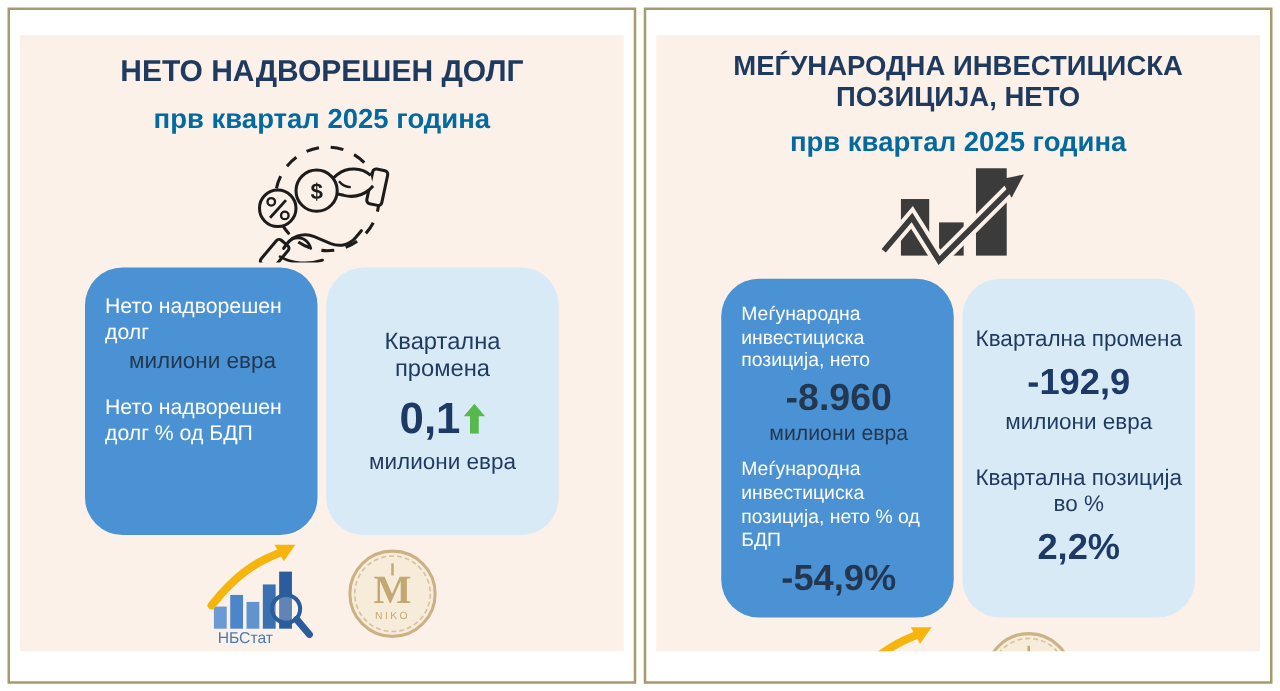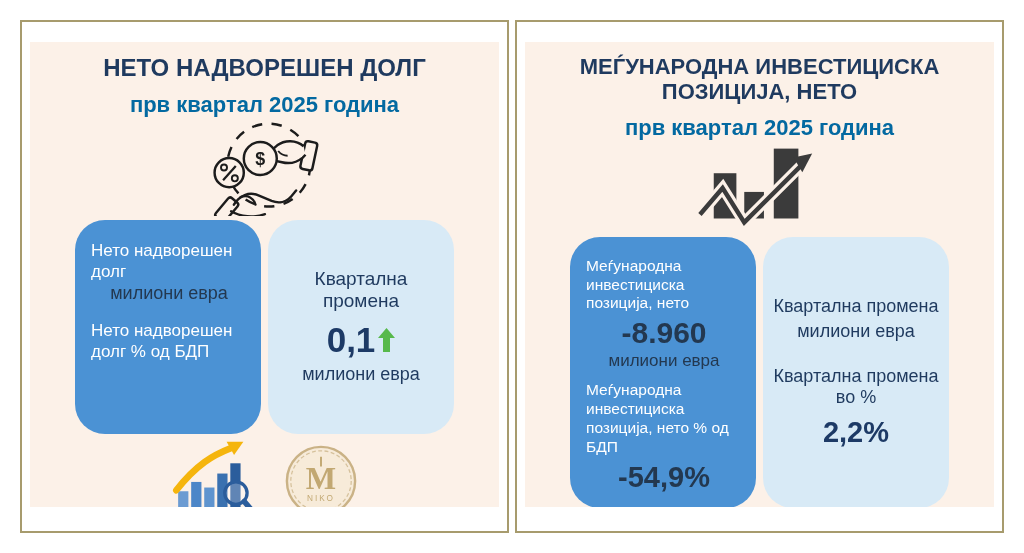--- a/index.html
+++ b/index.html
@@ -1,18 +1,18 @@
 <!DOCTYPE html>
 <html><head>
 <meta charset="utf-8">
 <style>
   * { margin:0; padding:0; box-sizing:border-box; }
   html,body { width:1024px; height:553px; background:#ffffff; overflow:hidden;
               font-family:"Liberation Sans", sans-serif; }
-  .page { width:1024px; height:553px; display:flex; gap:6px; padding:20px; background:#ffffff; }
+  .page { width:1024px; height:553px; display:flex; gap:6px; padding:6px; background:#ffffff; }
   .panel { flex:1; border:2px solid #a79b6d; background:#ffffff; display:flex; }
   .panel-inner { flex:1; background:#fcf1e8; margin:20px 8px 24px 8px;
                  display:flex; flex-direction:column; align-items:center; overflow:hidden; }
   .p-header { margin-top:12px; height:88px; display:flex; flex-direction:column;
               align-items:center; justify-content:center; gap:10px; }
   .p-title { color:#1f3a5f; font-weight:bold; font-size:24px; line-height:1.15;
              text-align:center; max-width:440px; }
   .panel.right .p-title { font-size:22px; }
   .p-subtitle { color:#0369a1; font-weight:bold; font-size:22px; text-align:center; }
   .icon-wrap { height:98px; display:flex; align-items:center; justify-content:center; }
@@ -146,23 +146,24 @@
       <div class="cards-row">
         <div class="card blue">
           <div class="c-label">Меѓународна инвестициска позиција, нето</div>
           <div class="c-value">-8.960</div>
           <div class="c-unit">милиони евра</div>
           <div class="c-label c-label2">Меѓународна инвестициска позиција, нето % од БДП</div>
           <div class="c-value c-value2">-54,9%</div>
         </div>
         <div class="card light">
           <div class="lc-label">Квартална промена</div>
+          <div class="lc-value">-192,9</div>
           <div class="lc-unit">милиони евра</div>
           <div class="lc-gap"></div>
-          <div class="lc-label">Квартална промена во %</div>
+          <div class="lc-label">Квартална позиција во %</div>
           <div class="lc-value">2,2%</div>
         </div>
       </div>
 
       <div class="logos-row">
         <span>
           <svg width="100" height="82" viewBox="0 0 104 88">
             <rect x="6" y="55" width="11" height="19" fill="#6b9bd2"></rect>
             <rect x="20" y="45" width="11" height="29" fill="#4c86c8"></rect>
             <rect x="34" y="51" width="11" height="23" fill="#5f94cf"></rect>

